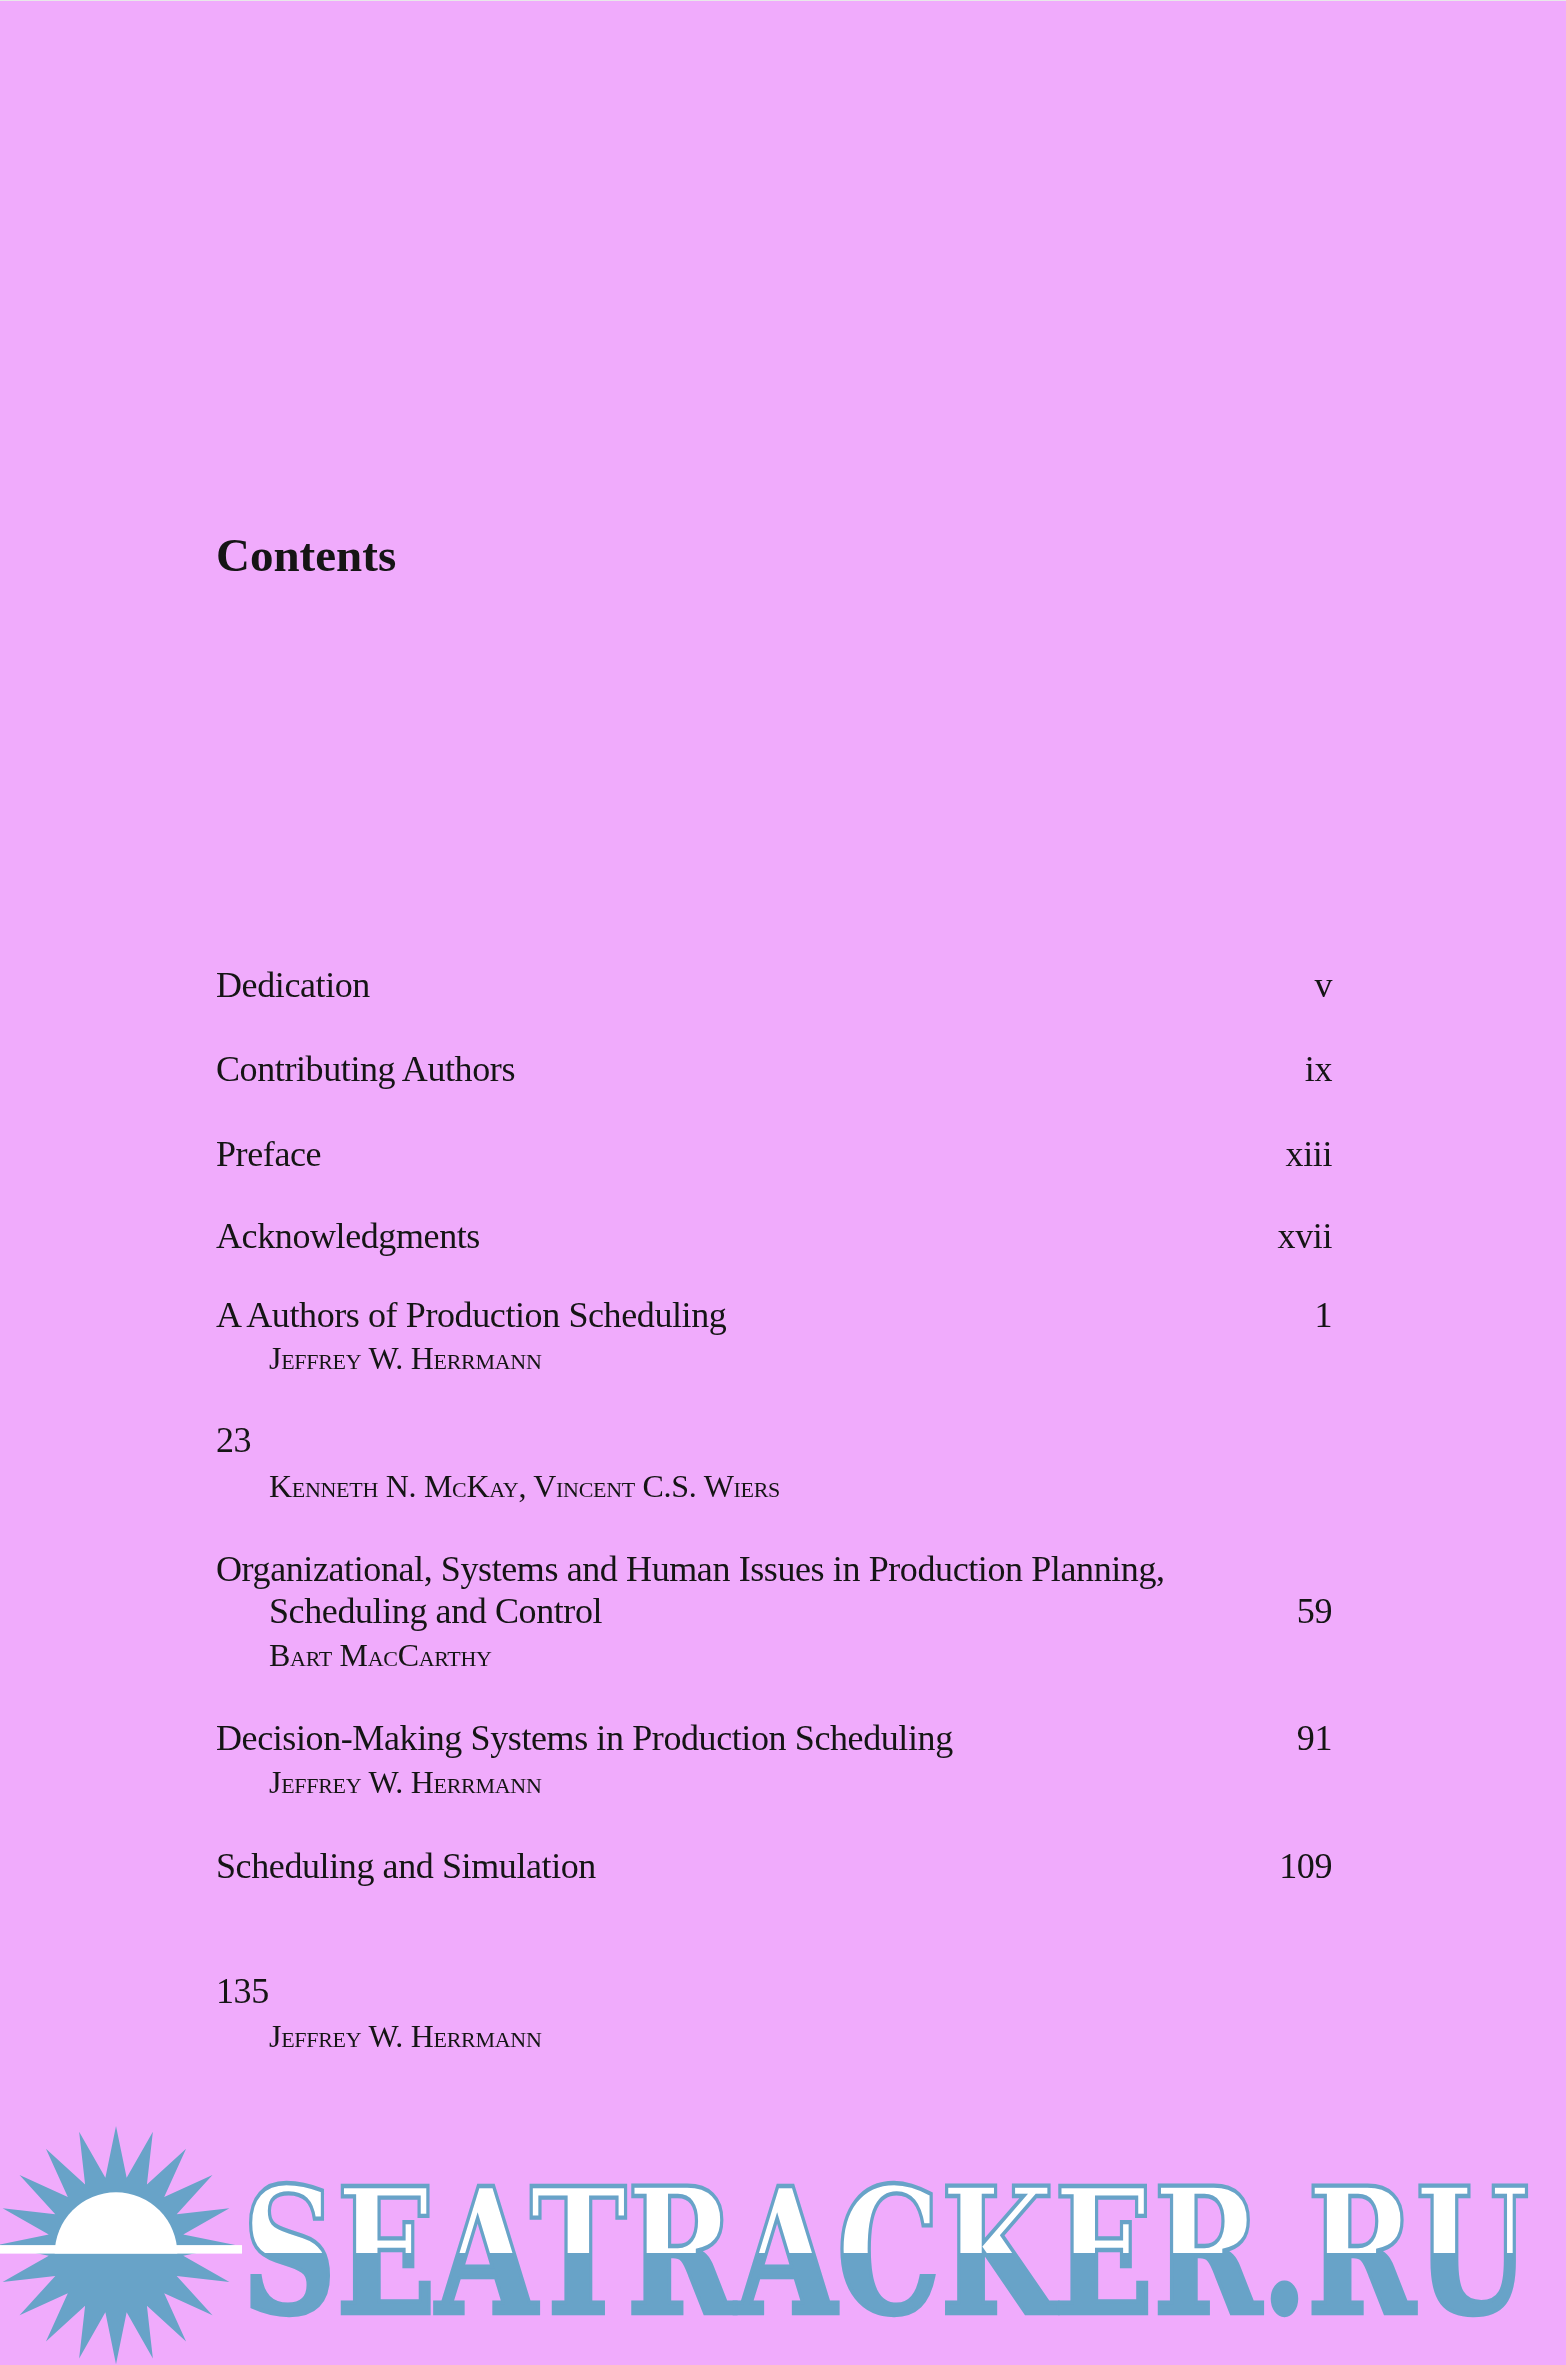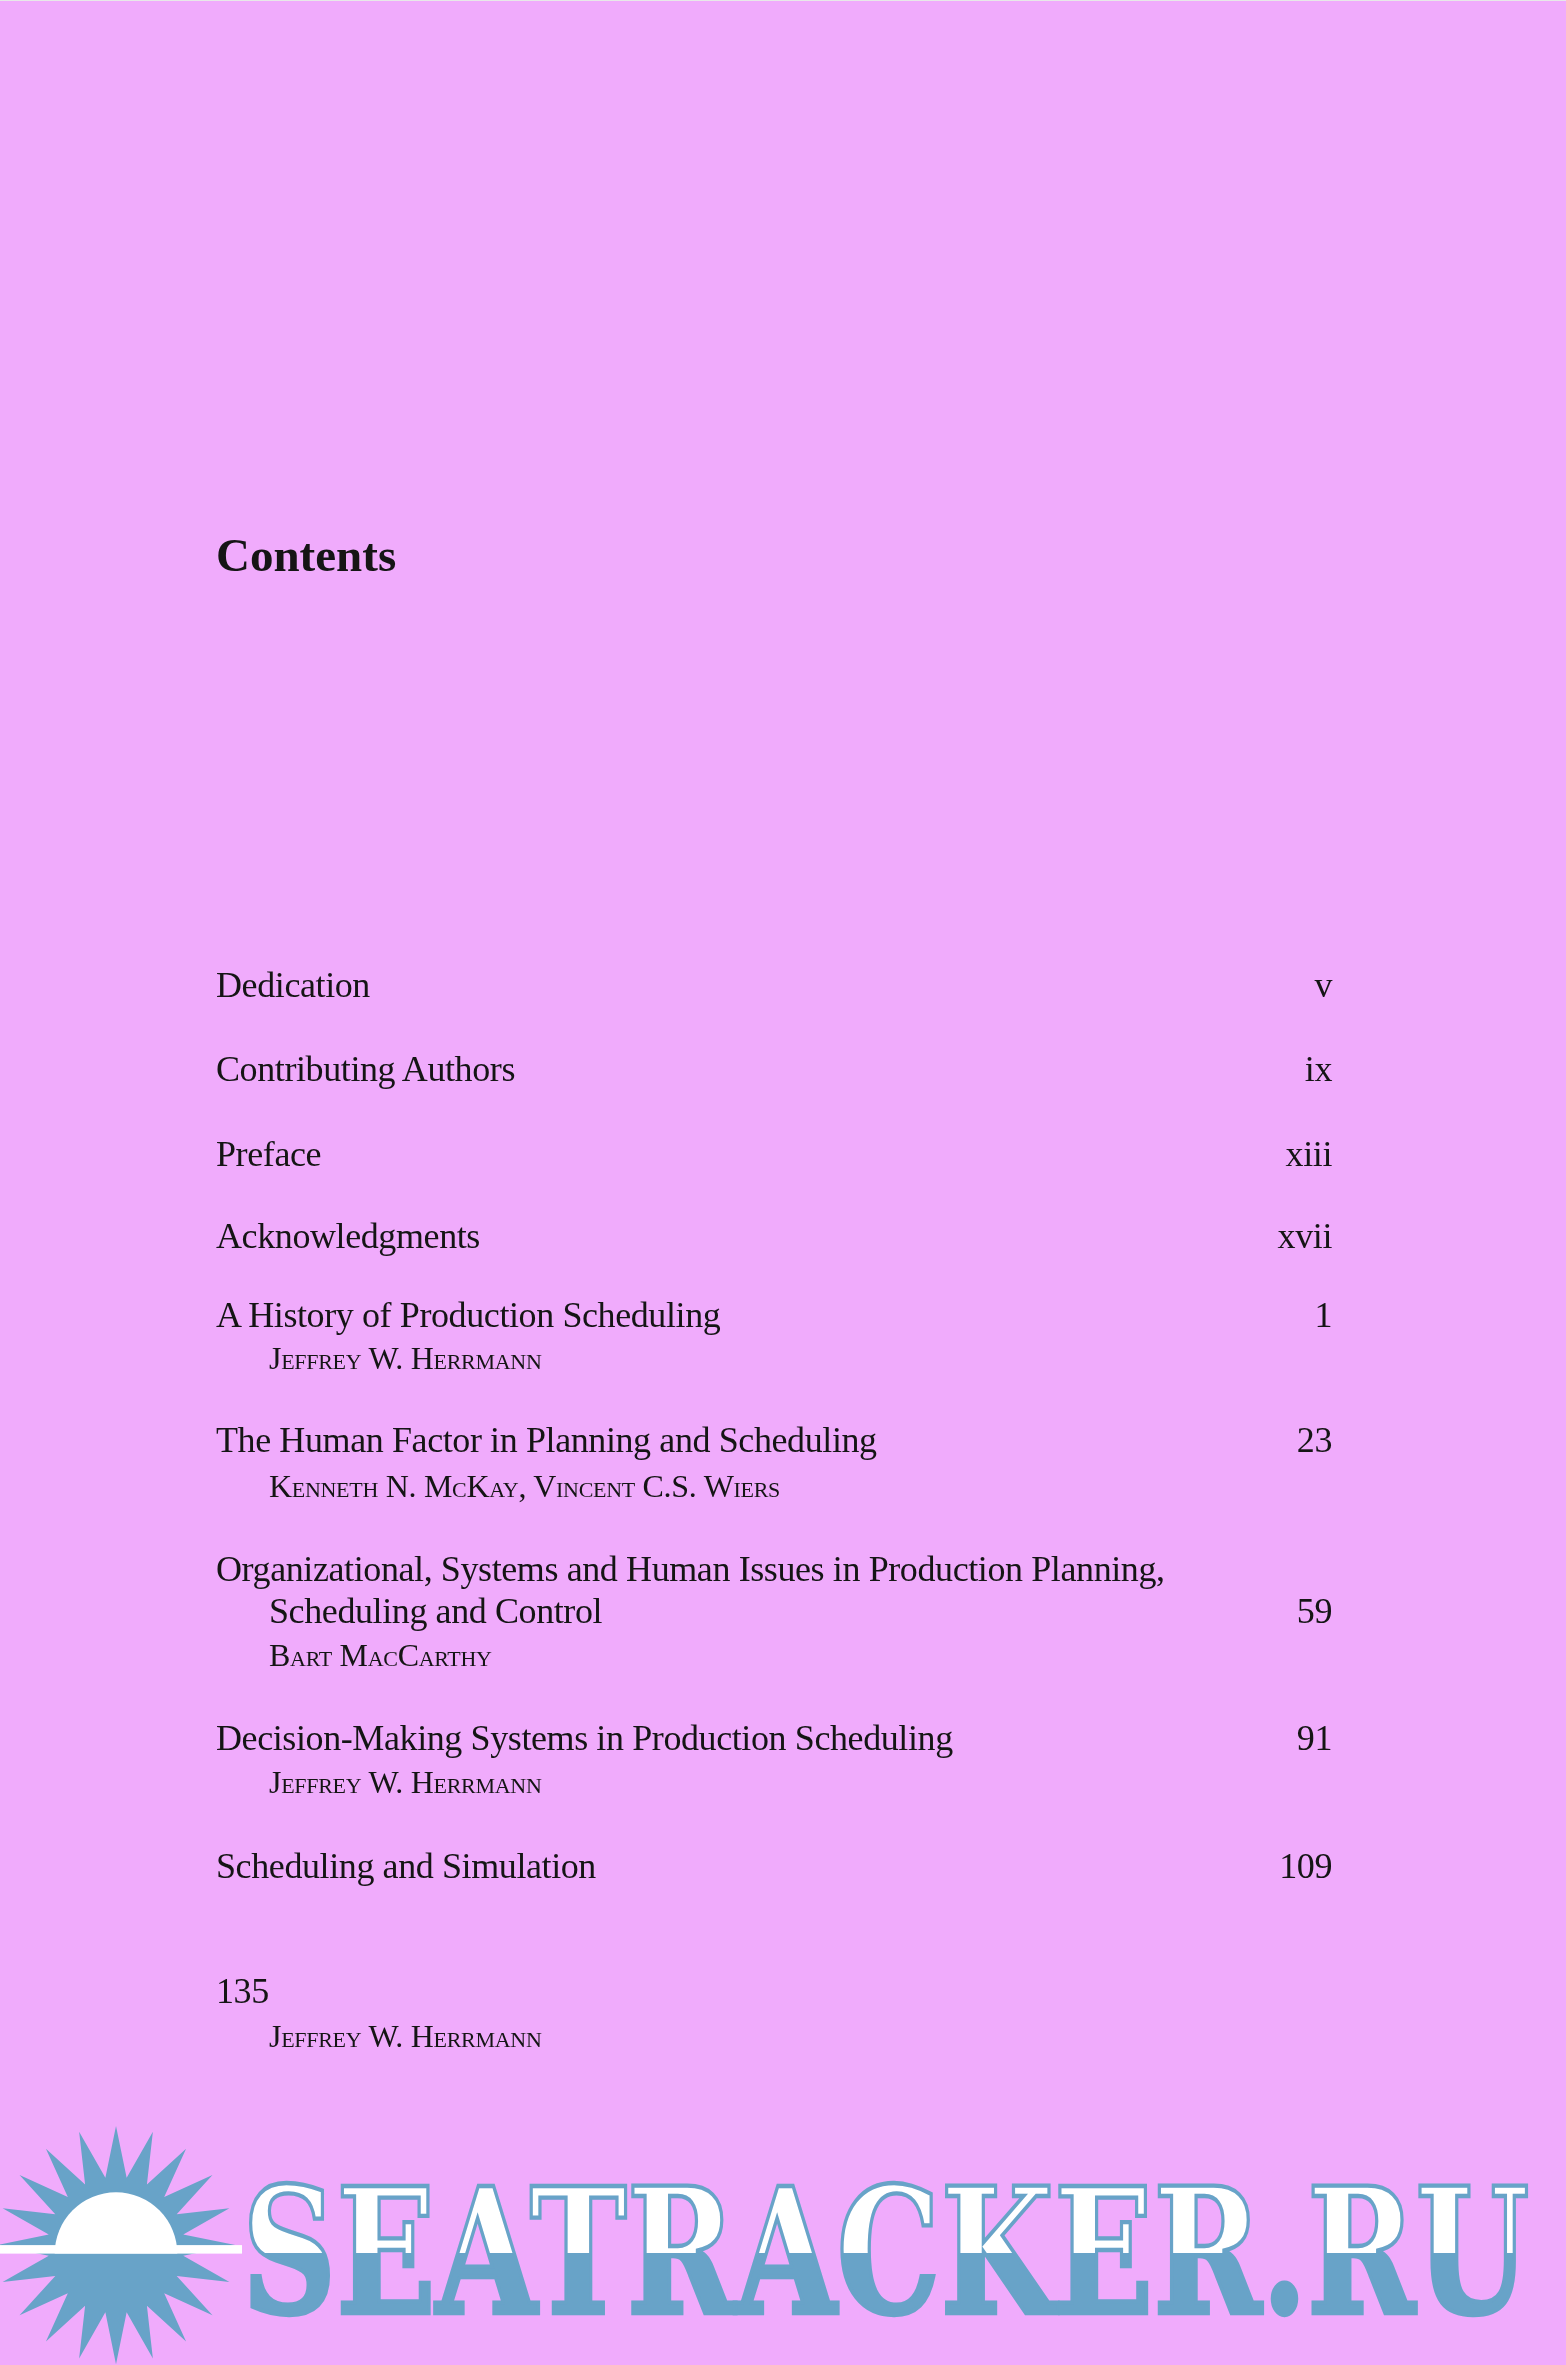--- a/index.html
+++ b/index.html
@@ -78,27 +78,26 @@
   <div class="row" style="top:1135px">
     <span class="t">Preface</span>
     <span class="p">xiii</span>
   </div>
   <div class="row" style="top:1217px">
     <span class="t">Acknowledgments</span>
     <span class="p">xvii</span>
   </div>
 
   <div class="row" style="top:1296px">
-    <span class="t">A History of Production Scheduling</span>
+    <span class="t">A Authors of Production Scheduling</span>
     <span class="p">1</span>
   </div>
   <div class="authors" style="top:1341px">Jeffrey W. Herrmann</div>
 
   <div class="row" style="top:1421px">
-    <span class="t">The Human Factor in Planning and Scheduling</span>
     <span class="p">23</span>
   </div>
   <div class="authors" style="top:1469px">Kenneth N. McKay, Vincent C.S. Wiers</div>
 
   <div class="plainline" style="top:1550px">Organizational, Systems and Human Issues in Production Planning,</div>
   <div class="row cont" style="top:1592px">
     <span class="t">Scheduling and Control</span>
     <span class="p">59</span>
   </div>
   <div class="authors" style="top:1638px">Bart MacCarthy</div>

